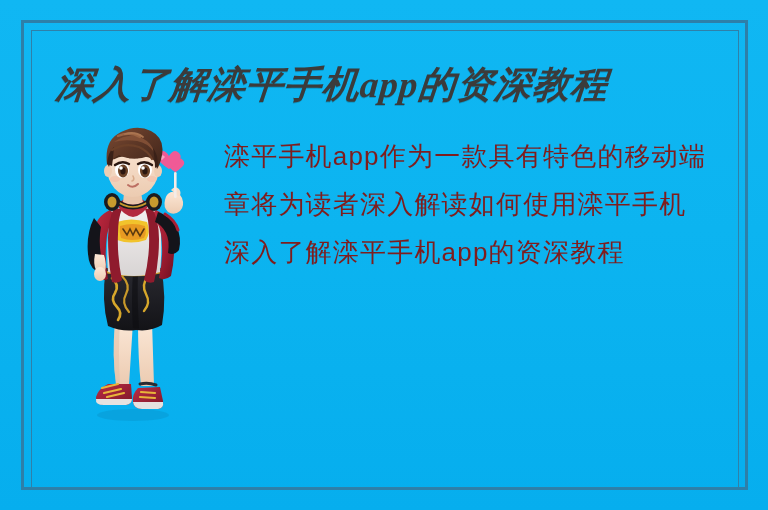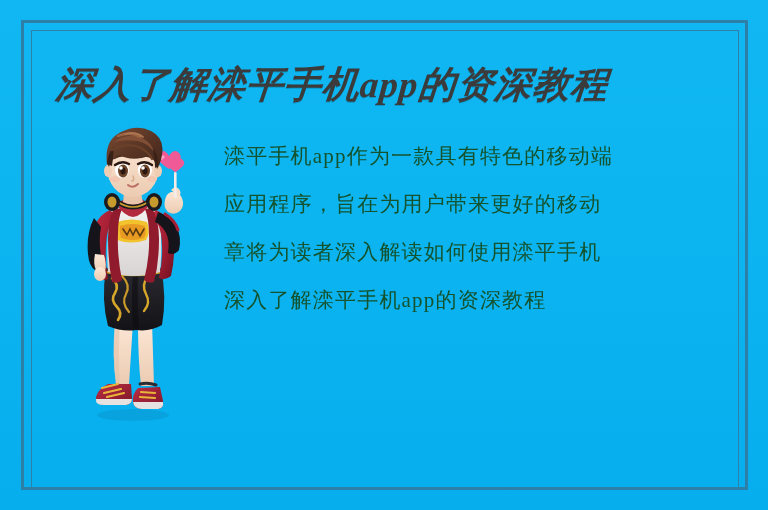--- a/index.html
+++ b/index.html
@@ -53,24 +53,24 @@
     transform: skewX(-5deg);
   }
   
   .body-text {
     position: absolute;
     left: 224px;
     top: 132px;
     width: 518px;
   }
   .body-line {
-    font-family: Liberation Serif, serif;
-    font-size: 21px;
+    font-family: Liberation Sans, sans-serif;
+    font-size: 26px;
     line-height: 48px;
-    color: #14532d;
+    color: #7f1d1d;
     letter-spacing: 1.2px;
     white-space: nowrap;
   }
   
   .character {
     position: absolute;
     left: 70px;
     top: 126px;
     width: 126px;
     height: 296px;
@@ -84,21 +84,20 @@
 
   <div class="bg"></div>
 
   <div class="frame-outer"></div>
   <div class="frame-inner"></div>
 
   <div class="title">深入了解滦平手机app的资深教程</div>
 
   <div class="body-text">
     <div class="body-line">滦平手机app作为一款具有特色的移动端</div>
-    <div class="body-line">应用程序，旨在为用户带来更好的移动</div>
     <div class="body-line">章将为读者深入解读如何使用滦平手机</div>
     <div class="body-line">深入了解滦平手机app的资深教程</div>
   </div>
 
   <div class="character">
     <svg viewBox="0 0 126 296" xmlns="http://www.w3.org/2000/svg">
       <defs>
         <linearGradient id="gHair" x1="0" y1="0" x2="1" y2="1">
           <stop offset="0%" stop-color="#7d4b33"></stop>
           <stop offset="45%" stop-color="#5d3726"></stop>

